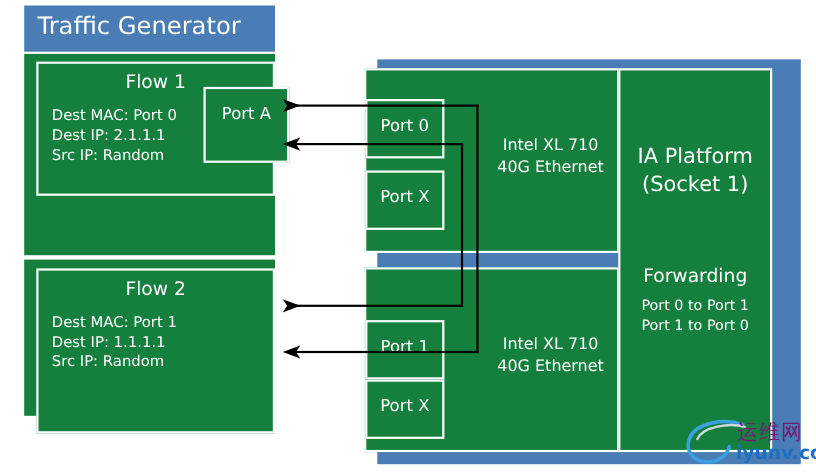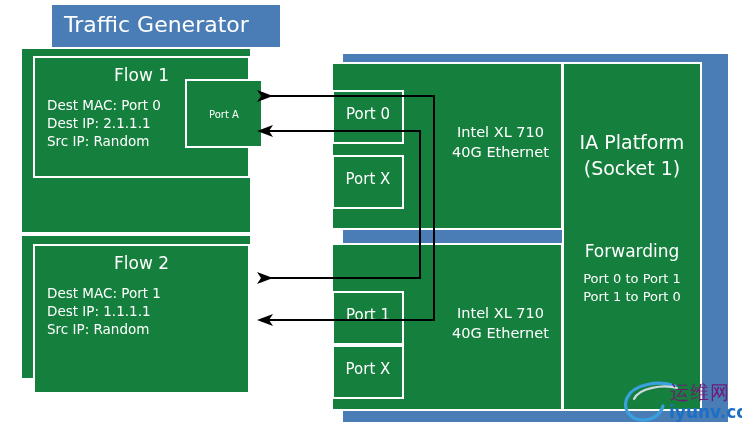--- a/index.html
+++ b/index.html
@@ -20,36 +20,36 @@
   .outlined{border:2px solid #ffffff;}
   .txt{
     color:#ffffff;
     text-align:center;
     line-height:1.12;
     white-space:pre;
   }
   .left-align{text-align:left;}
 
   
-  #tg-header{left:22px;top:5px;width:228px;height:42px;margin-left:30px;}
+  #tg-header{left:22px;top:5px;width:228px;height:42px;}
   #tg-header .lbl{
     position:absolute;left:12px;top:8px;font-size:22px;color:#ffffff;
   }
   #tg-body{left:22px;top:49px;width:228px;height:183px;}
   #flow1-panel{left:33px;top:56px;width:217px;height:122px;}
   #flow2-panel{left:33px;top:244px;width:217px;height:150px;}
   #tg-body2{left:22px;top:236px;width:228px;height:142px;}
 
   .flow-title{position:absolute;width:100%;top:8px;font-size:17px;}
   .flow-lines{position:absolute;left:12px;top:40px;font-size:13.5px;text-align:left;}
 
   .port-ab{width:78px;height:69px;}
   #portA{left:185px;top:79px;}
   #portB{left:185px;top:270px;}
-  .port-ab .lbl{position:absolute;width:100%;top:28px;font-size:10px;}
+  .port-ab .lbl{position:absolute;width:100%;top:14px;font-size:15px;}
 
   
   #platform-outer{left:343px;top:54px;width:385px;height:368px;}
   #nic1{left:331px;top:62px;width:232px;height:168px;}
   #nic2{left:331px;top:243px;width:232px;height:168px;}
   .nic-label{position:absolute;left:110px;top:60px;width:115px;font-size:14.5px;}
   .nic-label2{top:66px;}
 
   .port-num{width:72px;height:54px;}
   #port0{left:332px;top:90px;}

